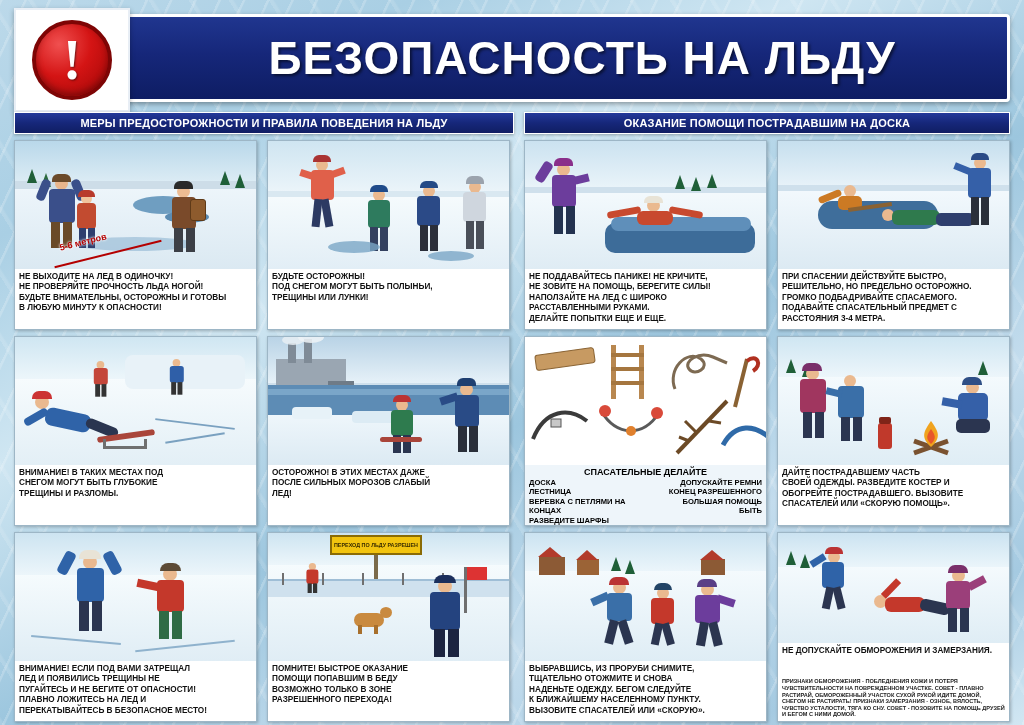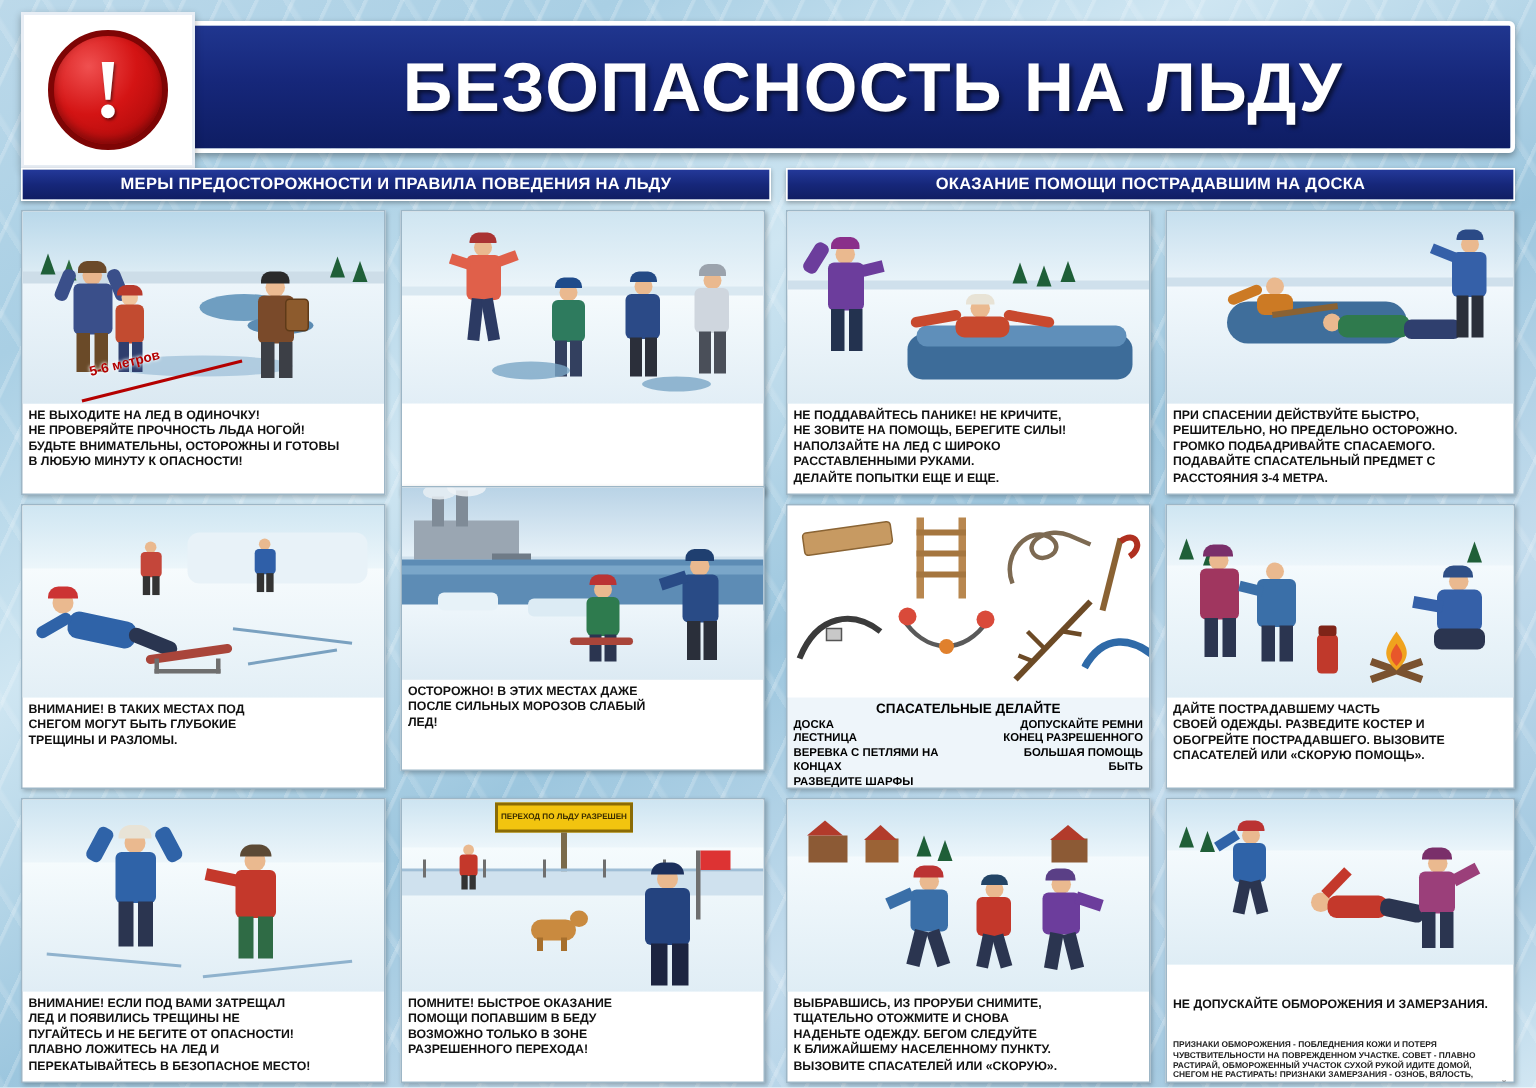--- a/index.html
+++ b/index.html
@@ -228,20 +228,23 @@
         <div class="head" style="left:9px;top:0;width:12px;height:12px;background:#eab98f;"></div>
         <div style="position:absolute;left:6px;top:-5px;width:18px;height:8px;background:#9ba3ad;border-radius:6px 6px 0 0;"></div>
         <div style="position:absolute;left:3px;top:11px;width:23px;height:30px;background:#cfd6de;border-radius:4px;"></div>
         <div style="position:absolute;left:6px;top:40px;width:8px;height:28px;background:#4a4f59;"></div>
         <div style="position:absolute;left:16px;top:40px;width:8px;height:28px;background:#4a4f59;"></div>
       </div>
 
       <div style="position:absolute;left:60px;top:100px;width:52px;height:12px;background:#7aa6c6;border-radius:50%;opacity:.8;"></div>
       <div style="position:absolute;left:160px;top:110px;width:46px;height:10px;background:#7aa6c6;border-radius:50%;opacity:.8;"></div>
     </div>
+    <div class="cap">БУДЬТЕ ОСТОРОЖНЫ!
+ПОД СНЕГОМ МОГУТ БЫТЬ ПОЛЫНЬИ,
+ТРЕЩИНЫ ИЛИ ЛУНКИ!</div>
   </div>
 
   <div class="card" style="left:510px; top:0px; width:243px; height:190px;">
     <div class="pic" style="height:128px; background:#dcecf5;">
       <div class="sky" style="height:56px;background:linear-gradient(180deg,#cbe2f0,#eff7fb);"></div>
       <div class="snow" style="top:48px;background:linear-gradient(180deg,#f4fafd,#dfecf4);"></div>
       <div style="position:absolute;left:0;top:46px;width:243px;height:6px;background:#cfe0ec;"></div>
       <div class="tree" style="left:150px;top:34px;"></div>
       <div class="tree" style="left:166px;top:36px;"></div>
       <div class="tree" style="left:182px;top:33px;"></div>
@@ -340,21 +343,21 @@
       <div style="position:absolute;left:88px;top:102px;width:44px;height:10px;border-bottom:3px solid #6f6f6f;border-left:3px solid #6f6f6f;border-right:3px solid #6f6f6f;"></div>
 
       <div style="position:absolute;left:140px;top:86px;width:80px;height:2px;background:#7aa1c0;transform:rotate(7deg);"></div>
       <div style="position:absolute;left:150px;top:100px;width:60px;height:2px;background:#7aa1c0;transform:rotate(-9deg);"></div>
     </div>
     <div class="cap">ВНИМАНИЕ! В ТАКИХ МЕСТАХ ПОД
 СНЕГОМ МОГУТ БЫТЬ ГЛУБОКИЕ
 ТРЕЩИНЫ И РАЗЛОМЫ.</div>
   </div>
 
-  <div class="card" style="left:253px; top:184px; width:243px; height:190px;">
+  <div class="card" style="left:253px; top:196px; width:243px; height:190px;">
     <div class="pic" style="height:128px; background:#cfe0ec;">
       <div class="sky" style="height:46px;background:linear-gradient(180deg,#b9d3e6,#e6f1f8);"></div>
 
       <div style="position:absolute;left:8px;top:22px;width:70px;height:26px;background:#9aa6b2;"></div>
       <div style="position:absolute;left:20px;top:6px;width:8px;height:20px;background:#7f8b97;"></div>
       <div style="position:absolute;left:36px;top:2px;width:8px;height:24px;background:#7f8b97;"></div>
       <div style="position:absolute;left:14px;top:-2px;width:22px;height:10px;background:#e8eef3;border-radius:50%;opacity:.85;"></div>
       <div style="position:absolute;left:30px;top:-6px;width:26px;height:12px;background:#eef3f7;border-radius:50%;opacity:.85;"></div>
 
       <div style="position:absolute;left:60px;top:44px;width:26px;height:9px;background:#6f7b87;"></div>
@@ -612,21 +615,21 @@
         <div style="position:absolute;left:20px;top:39px;width:9px;height:24px;background:#2b3550;transform:rotate(-14deg);"></div>
       </div>
     </div>
     <div class="cap">ВЫБРАВШИСЬ, ИЗ ПРОРУБИ СНИМИТЕ,
 ТЩАТЕЛЬНО ОТОЖМИТЕ И СНОВА
 НАДЕНЬТЕ ОДЕЖДУ. БЕГОМ СЛЕДУЙТЕ
 К БЛИЖАЙШЕМУ НАСЕЛЕННОМУ ПУНКТУ.
 ВЫЗОВИТЕ СПАСАТЕЛЕЙ ИЛИ «СКОРУЮ».</div>
   </div>
 
-  <div class="card" style="left:763px; top:392px; width:233px; height:190px;gap:19px;">
+  <div class="card" style="left:763px; top:392px; width:233px; height:190px;">
     <div class="pic" style="height:110px; background:#ddeef7;">
       <div class="sky" style="height:40px;background:linear-gradient(180deg,#cbe3f1,#f0f8fc);"></div>
       <div class="snow" style="top:34px;background:linear-gradient(180deg,#f4fafd,#dfedf5);"></div>
       <div class="tree" style="left:8px;top:18px;"></div>
       <div class="tree" style="left:22px;top:21px;"></div>
 
       <div class="fig" style="left:40px; top:18px;">
         <div class="head" style="left:10px;top:0;width:12px;height:12px;background:#eab98f;"></div>
         <div style="position:absolute;left:7px;top:-4px;width:18px;height:7px;background:#b33;border-radius:6px 6px 0 0;"></div>
         <div style="position:absolute;left:4px;top:11px;width:22px;height:26px;background:#2f63a8;border-radius:4px;"></div>

